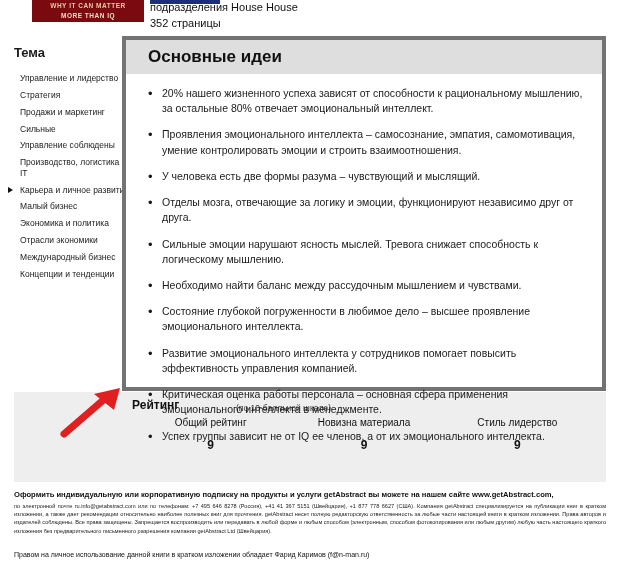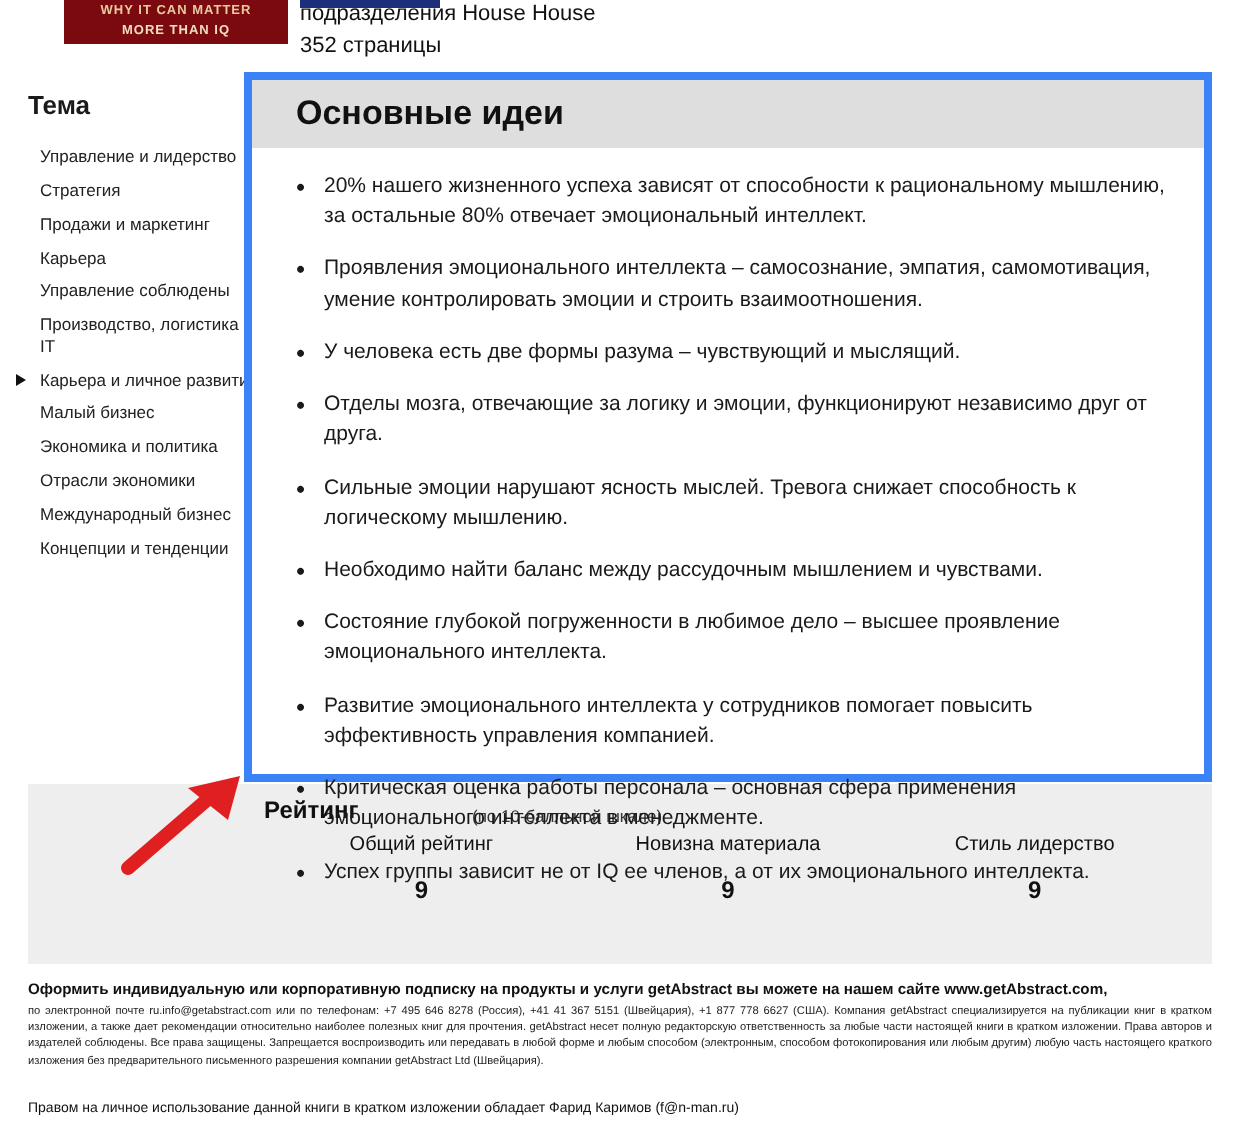--- a/index.html
+++ b/index.html
@@ -95,21 +95,21 @@
     border-bottom: 3.5px solid transparent;
   }
 
   
   .ideas-panel {
     position: absolute;
     top: 36px;
     left: 122px;
     width: 484px;
     height: 355px;
-    border: 4px solid #3b82f6;
+    border: 4px solid #737373;
     background: #ffffff;
     box-sizing: border-box;
   }
   .ideas-header {
     background: #dedede;
     height: 34px;
     display: flex;
     align-items: center;
     padding-left: 22px;
   }
@@ -237,21 +237,21 @@
     <div>352 страницы</div>
   </div>
 </div>
 
 <div class="sidebar">
   <div class="sidebar-title">Тема</div>
   <ul>
     <li><span>Управление и лидерство</span></li>
     <li><span>Стратегия</span></li>
     <li><span>Продажи и маркетинг</span></li>
-    <li><span>Карьера</span></li>
+    <li><span>Сильные</span></li>
     <li><span>Управление соблюдены</span></li>
     <li><span>Производство, логистика и IT</span></li>
     <li class="active"><span>Карьера и личное развитие</span></li>
     <li><span>Малый бизнес</span></li>
     <li><span>Экономика и политика</span></li>
     <li><span>Отрасли экономики</span></li>
     <li><span>Международный бизнес</span></li>
     <li><span>Концепции и тенденции</span></li>
   </ul>
 </div>

